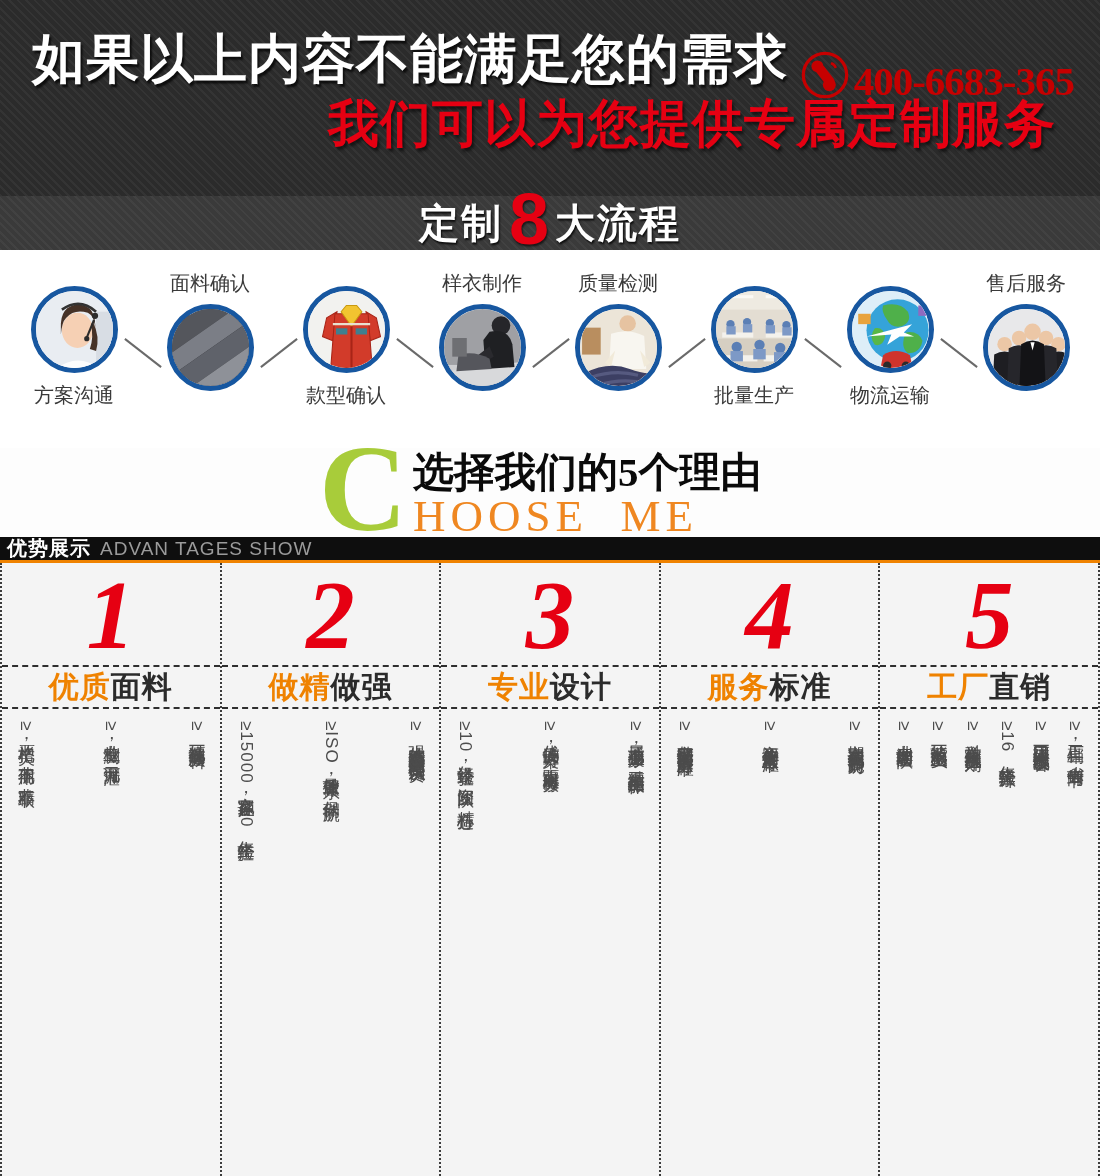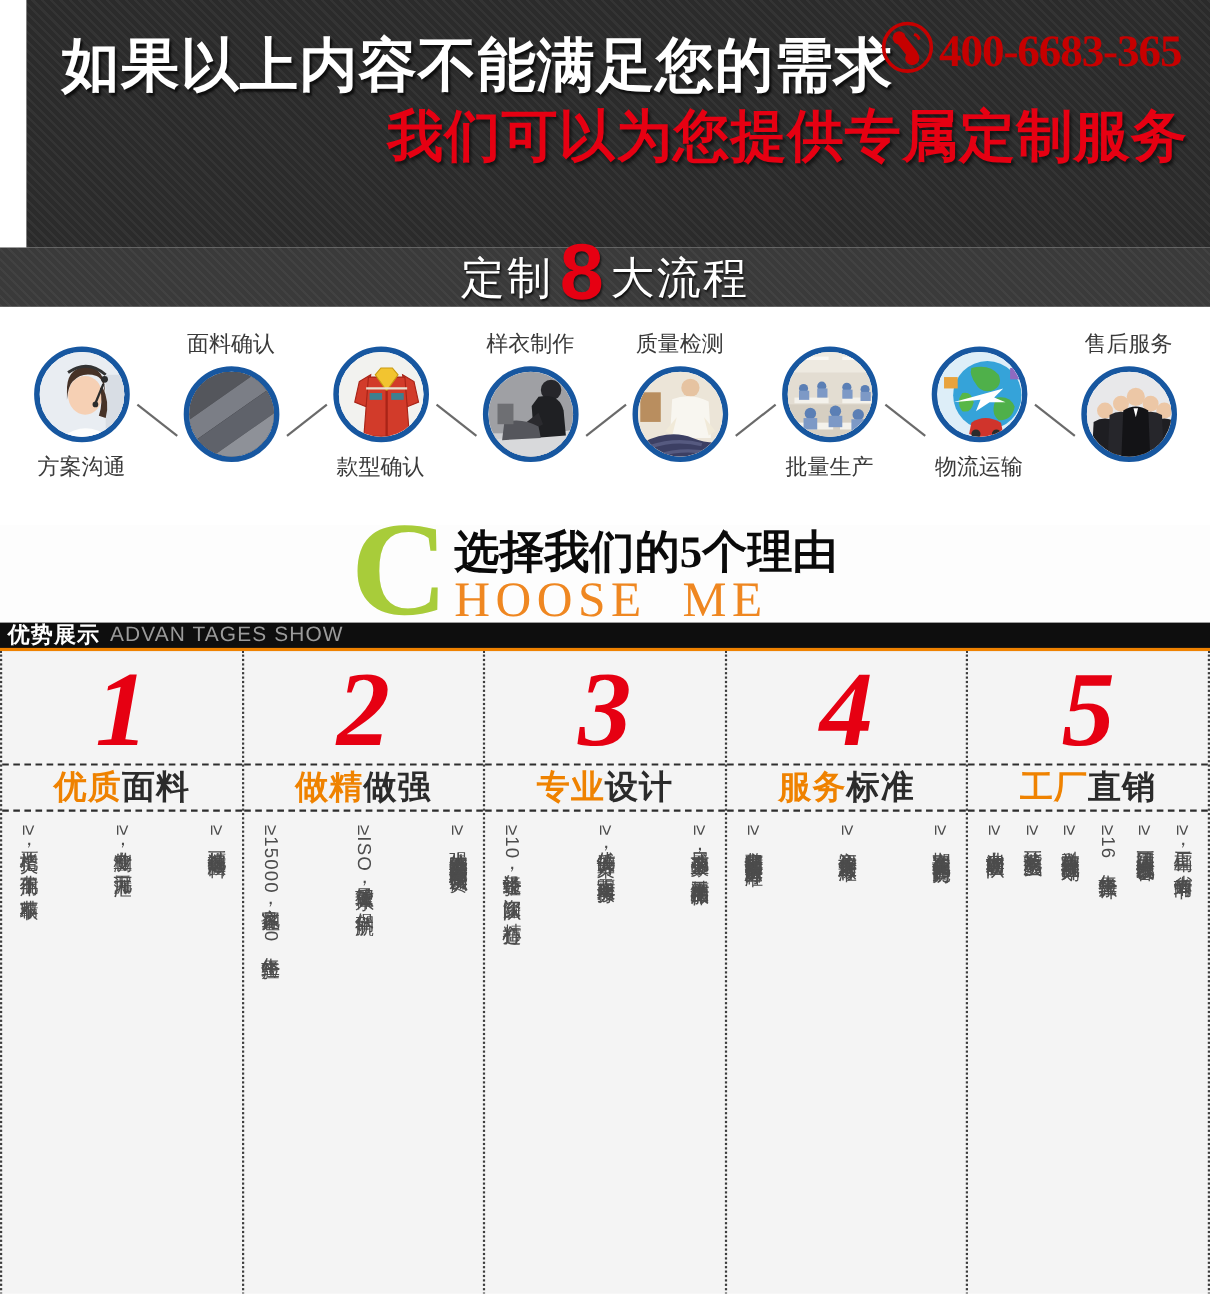--- a/index.html
+++ b/index.html
@@ -1,44 +1,43 @@
 <!DOCTYPE html>
 <html><head>
 <meta charset="utf-8">
 <style>
   * { margin:0; padding:0; box-sizing:border-box; }
   body { width:1100px; height:1176px; background:#fff; font-family:"Liberation Sans", sans-serif; overflow:hidden; }
 
   
   .banner {
-    position:relative; height:225px;
+    position:relative; height:196px;
     background:#2b2b2b;
     background-image:repeating-linear-gradient(45deg, rgba(255,255,255,.045) 0 2px, rgba(0,0,0,0) 2px 6px);
-    margin-left:24px;
   }
   .banner-line1 {
     position:absolute; left:32px; top:24px;
     font-size:53px; font-weight:bold; color:#fff; letter-spacing:1px;
     text-shadow:2px 3px 2px rgba(0,0,0,.7); white-space:nowrap;
   }
-  .banner-phone { position:absolute; right:26px; top:17px; display:flex; align-items:center; gap:3px; }
+  .banner-phone { position:absolute; right:26px; top:49px; display:flex; align-items:flex-end; gap:3px; }
   .phone-number { font-family:"Liberation Serif", serif; font-weight:bold; font-size:41px; color:#c60000; letter-spacing:-1px; }
   .banner-line2 {
     position:absolute; left:328px; top:90px;
     font-size:51px; font-weight:bold; color:#e60012; letter-spacing:1px;
     text-shadow:2px 3px 3px rgba(0,0,0,.55); white-space:nowrap;text-align:right;
   }
 
   
   .process-title {
     height:54px; background:#3a3a3a;
     background-image:repeating-linear-gradient(45deg, rgba(255,255,255,.04) 0 2px, rgba(0,0,0,0) 2px 6px);
     display:flex; align-items:center; justify-content:center;
   }
-  .pt-text { color:#fff; font-size:40px; font-weight:normal; text-shadow:1px 2px 2px rgba(0,0,0,.8); letter-spacing:2px; }
+  .pt-text { color:#fff; font-size:40px; font-weight:bold; text-shadow:1px 2px 2px rgba(0,0,0,.8); letter-spacing:2px; }
   .pt-num  { color:#e60012; font-size:72px; line-height:54px; font-weight:bold; margin:0 6px; position:relative; top:-4px;
              text-shadow:1px 2px 2px rgba(0,0,0,.6); }
 
   
   .process { height:198px; background:#fff; display:flex; padding:0 6px; }
   .step { flex:1; position:relative; text-align:center; }
   .circle {
     width:87px; height:87px; margin:0 auto; border:5px solid #1757a0; border-radius:50%;
     overflow:hidden; background:#fff;
   }

